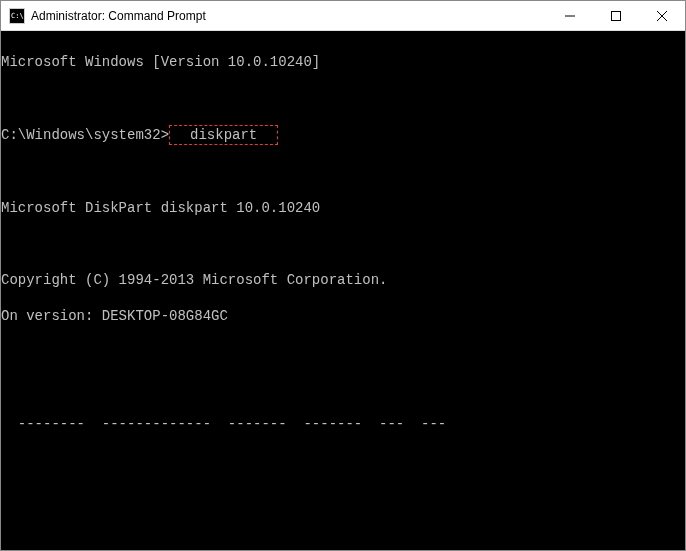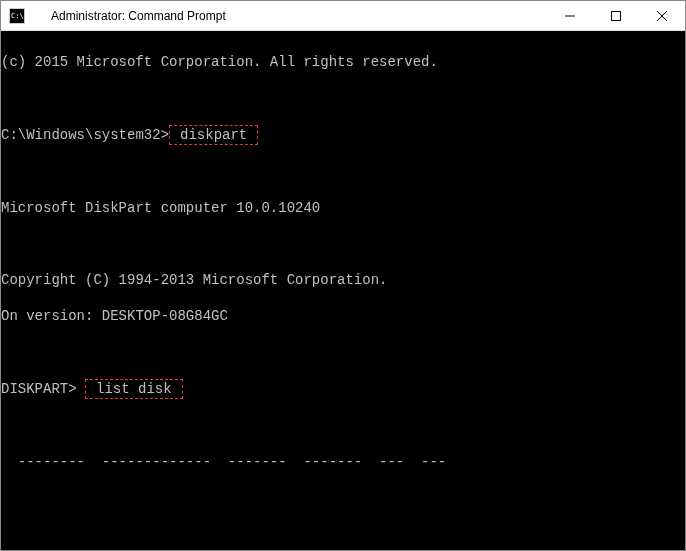--- a/index.html
+++ b/index.html
@@ -30,21 +30,21 @@
     .titlebar-icon {
       width: 16px;
       height: 16px;
       margin-left: 8px;
       margin-right: 6px;
       display: inline-flex;
       align-items: center;
       justify-content: center;
     }
     .titlebar-icon svg { width: 16px; height: 16px; }
-    .titlebar-title { flex: 1; color: #000; margin-left: 20px; }
+    .titlebar-title { flex: 1; color: #000; }
     .titlebar-controls { display: flex; height: 100%; }
     .titlebar-btn {
       width: 46px;
       height: 100%;
       display: flex;
       align-items: center;
       justify-content: center;
       color: #000;
       font-size: 10px;
       cursor: default;
@@ -57,21 +57,21 @@
       font-size: 14px;
       line-height: 18px;
       padding: 4px 0 4px 0;
       white-space: pre;
       overflow: hidden;
       font-family: 'Consolas', 'Courier New', monospace;
     }
     .line { white-space: pre; }
     .boxed {
       border: 1px dashed #e53935;
-      padding: 0 10px;
+      padding: 0 20px;
       display: inline-block;
     }
   </style>
 </head>
 <body>
 
 <div class="window">
   <div class="titlebar">
     <span class="titlebar-icon">
       <svg viewBox="0 0 16 16">
@@ -95,30 +95,29 @@
       <div class="titlebar-btn">
         <svg viewBox="0 0 10 10">
             <line x1="0" y1="0" x2="10" y2="10" stroke="#000" stroke-width="1"></line>
             <line x1="10" y1="0" x2="0" y2="10" stroke="#000" stroke-width="1"></line>
           </svg>
       </div>
     </div>
   </div>
 
   <div class="terminal">
-<div class="line">(c) 2015 Microsoft Corporation. All rights reserved.</div>
+<div class="line">Microsoft Windows [Version 10.0.10240]</div>
 <div class="line"> </div>
 <div class="line"><span>C:\Windows\system32&gt;</span><span class="boxed">diskpart</span></div>
 <div class="line"> </div>
-<div class="line">Microsoft DiskPart computer 10.0.10240</div>
+<div class="line">Microsoft DiskPart diskpart 10.0.10240</div>
 <div class="line"> </div>
 <div class="line">Copyright (C) 1994-2013 Microsoft Corporation.</div>
 <div class="line">On version: DESKTOP-08G84GC</div>
 <div class="line"> </div>
-<div class="line"><span>DISKPART&gt; </span><span class="boxed">list disk</span></div>
 <div class="line"> </div>
 <div class="line">  --------  -------------  -------  -------  ---  ---</div>
 
 
 
 
 
 
 
 

